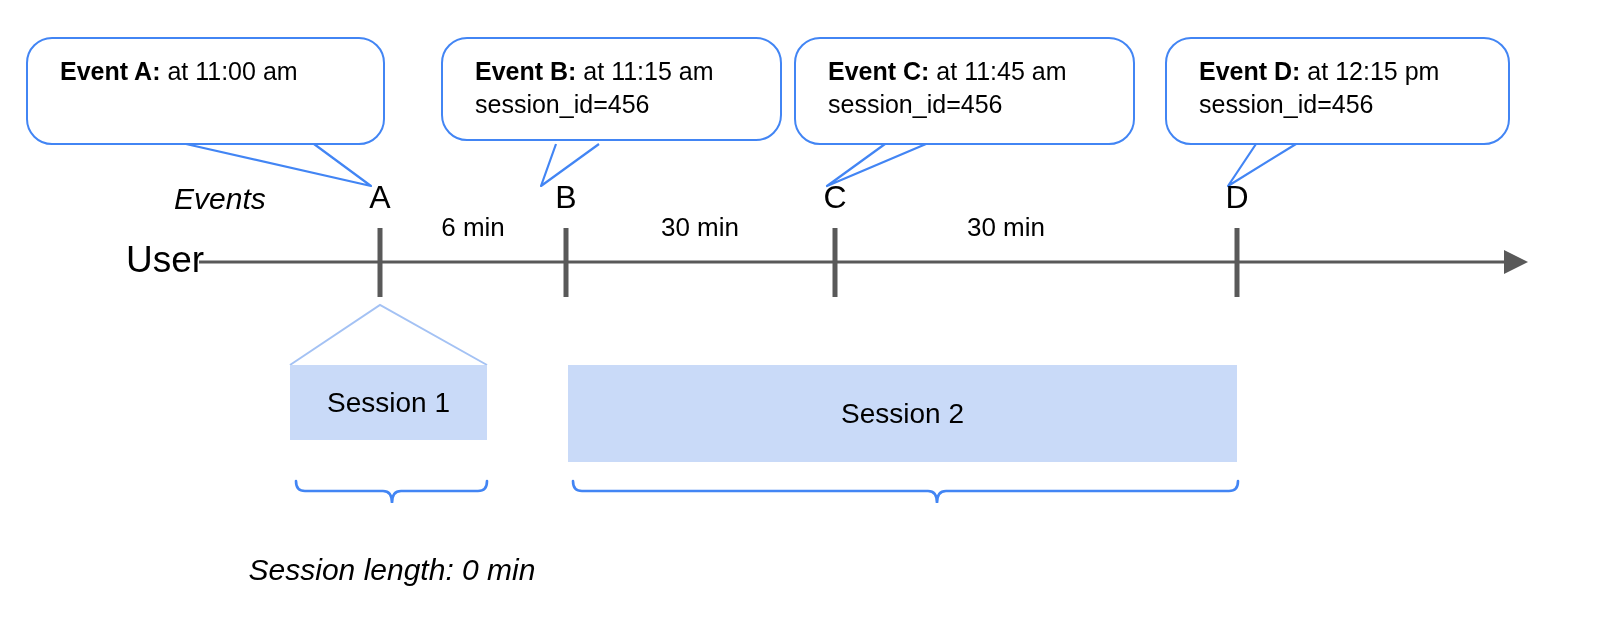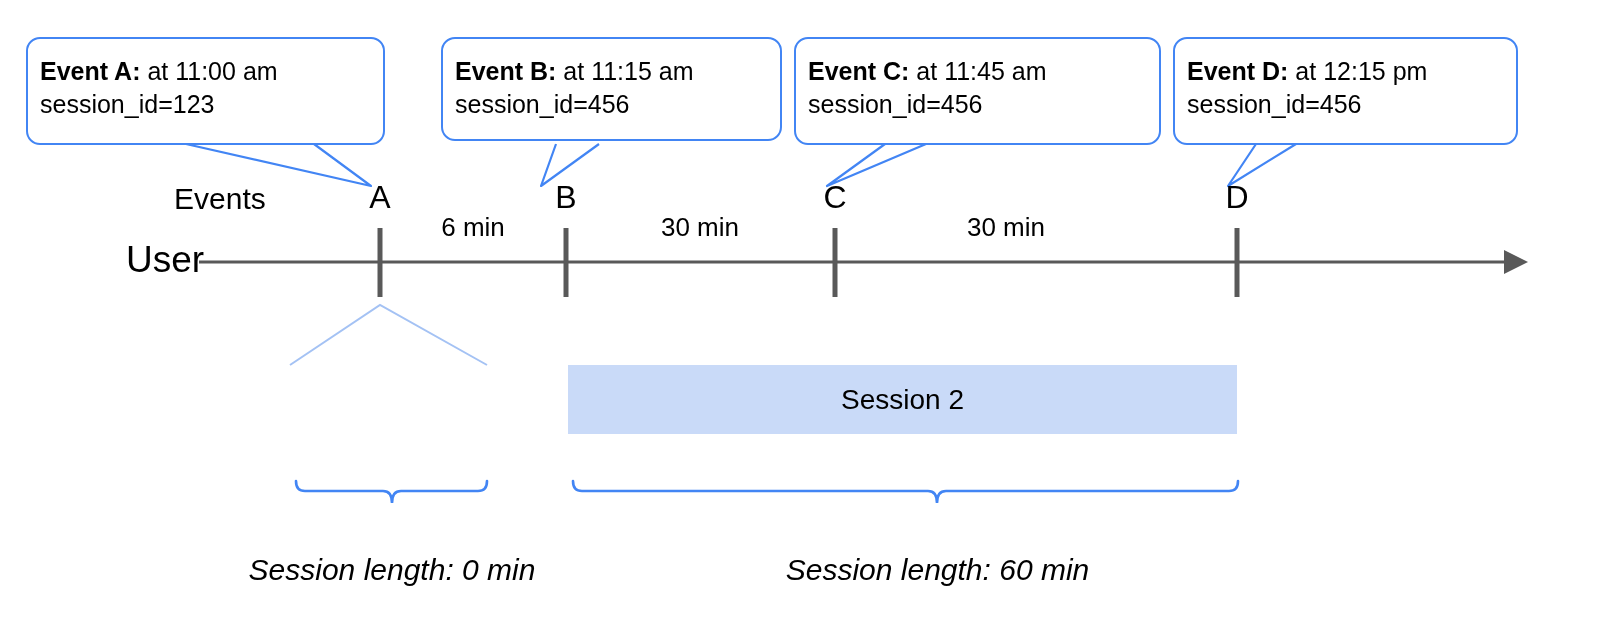--- a/index.html
+++ b/index.html
@@ -33,23 +33,23 @@
     height: 642px;
     pointer-events: none;
   }
   .layer > * { pointer-events: auto; }
 
   
   .callout {
     position: absolute;
     box-sizing: border-box;
     border: 2px solid #4285F4;
-    border-radius: 14px;
+    border-radius: 26px;
     background: #ffffff;
-    padding: 16px 18px 14px 12px;
+    padding: 16px 18px 14px 32px;
     line-height: 1.32;
     font-size: 25px;
     color: #000000;
     white-space: nowrap;
   }
   .callout .ev-name {
     font-weight: bold;
   }
   .callout .ev-line2 {
     display: block;
@@ -121,54 +121,55 @@
 
     <path d="M296,481 q0,10 9,10 L383,491 q9,0 9,12 q0,-12 9,-12 L478,491 q9,0 9,-10" fill="none" stroke="#4285F4" stroke-width="2.6" stroke-linecap="round"></path>
 
     <path d="M573,481 q0,10 9,10 L928,491 q9,0 9,12 q0,-12 9,-12 L1229,491 q9,0 9,-10" fill="none" stroke="#4285F4" stroke-width="2.6" stroke-linecap="round"></path>
   </svg>
 
   <div class="layer">
 
     <div class="callout" style="left:26px; top:37px; width:359px; height:108px;">
       <span class="ev-name">Event A:</span><span class="ev-detail"> at 11:00 am</span>
-      <span class="ev-line2">session_id=123</span>
     </div>
 
     <div class="callout" style="left:441px; top:37px; width:341px; height:104px;">
       <span class="ev-name">Event B:</span><span class="ev-detail"> at 11:15 am</span>
       <span class="ev-line2">session_id=456</span>
     </div>
 
-    <div class="callout" style="left:794px; top:37px; width:367px; height:108px;">
+    <div class="callout" style="left:794px; top:37px; width:341px; height:108px;">
       <span class="ev-name">Event C:</span><span class="ev-detail"> at 11:45 am</span>
       <span class="ev-line2">session_id=456</span>
     </div>
 
-    <div class="callout" style="left:1165px; top:37px; width:345px; height:108px;margin-left:8px;">
+    <div class="callout" style="left:1165px; top:37px; width:345px; height:108px;">
       <span class="ev-name">Event D:</span><span class="ev-detail"> at 12:15 pm</span>
       <span class="ev-line2">session_id=456</span>
     </div>
 
-    <div class="lbl lbl-events" style="left:174px; top:182px;">Events</div>
+    <div class="lbl lbl-events" style="left:174px; top:182px;font-style:italic;">Events</div>
 
     <div class="lbl lbl-user" style="left:94px; top:239px;">User</div>
 
     <div class="lbl lbl-point" style="left:360px; top:179px; width:40px;">A</div>
     <div class="lbl lbl-point" style="left:546px; top:179px; width:40px;">B</div>
     <div class="lbl lbl-point" style="left:815px; top:179px; width:40px;">C</div>
     <div class="lbl lbl-point" style="left:1217px; top:179px; width:40px;">D</div>
 
     <div class="lbl lbl-gap" style="left:413px; top:212px; width:120px;">6 min</div>
     <div class="lbl lbl-gap" style="left:640px; top:212px; width:120px;">30 min</div>
     <div class="lbl lbl-gap" style="left:946px; top:212px; width:120px;">30 min</div>
 
+    <div class="session-bar" style="left:290px; top:365px; width:197px; height:75px;">
+      <span>Session 1</span>
+    </div>
 
-    <div class="session-bar" style="left:568px; top:365px; width:669px; height:69px;">
+    <div class="session-bar" style="left:568px; top:365px; width:669px; height:97px;">
       <span>Session 2</span>
     </div>
 
     <div class="lbl lbl-sesslen" style="left:232px; top:553px; width:320px;">Session length: 0 min</div>
 
-    <div class="lbl lbl-sesslen" style="left:765px; top:553px; width:345px;">Session length: 60 min</div>
 
   </div>
 </div>
 
 </body></html>

